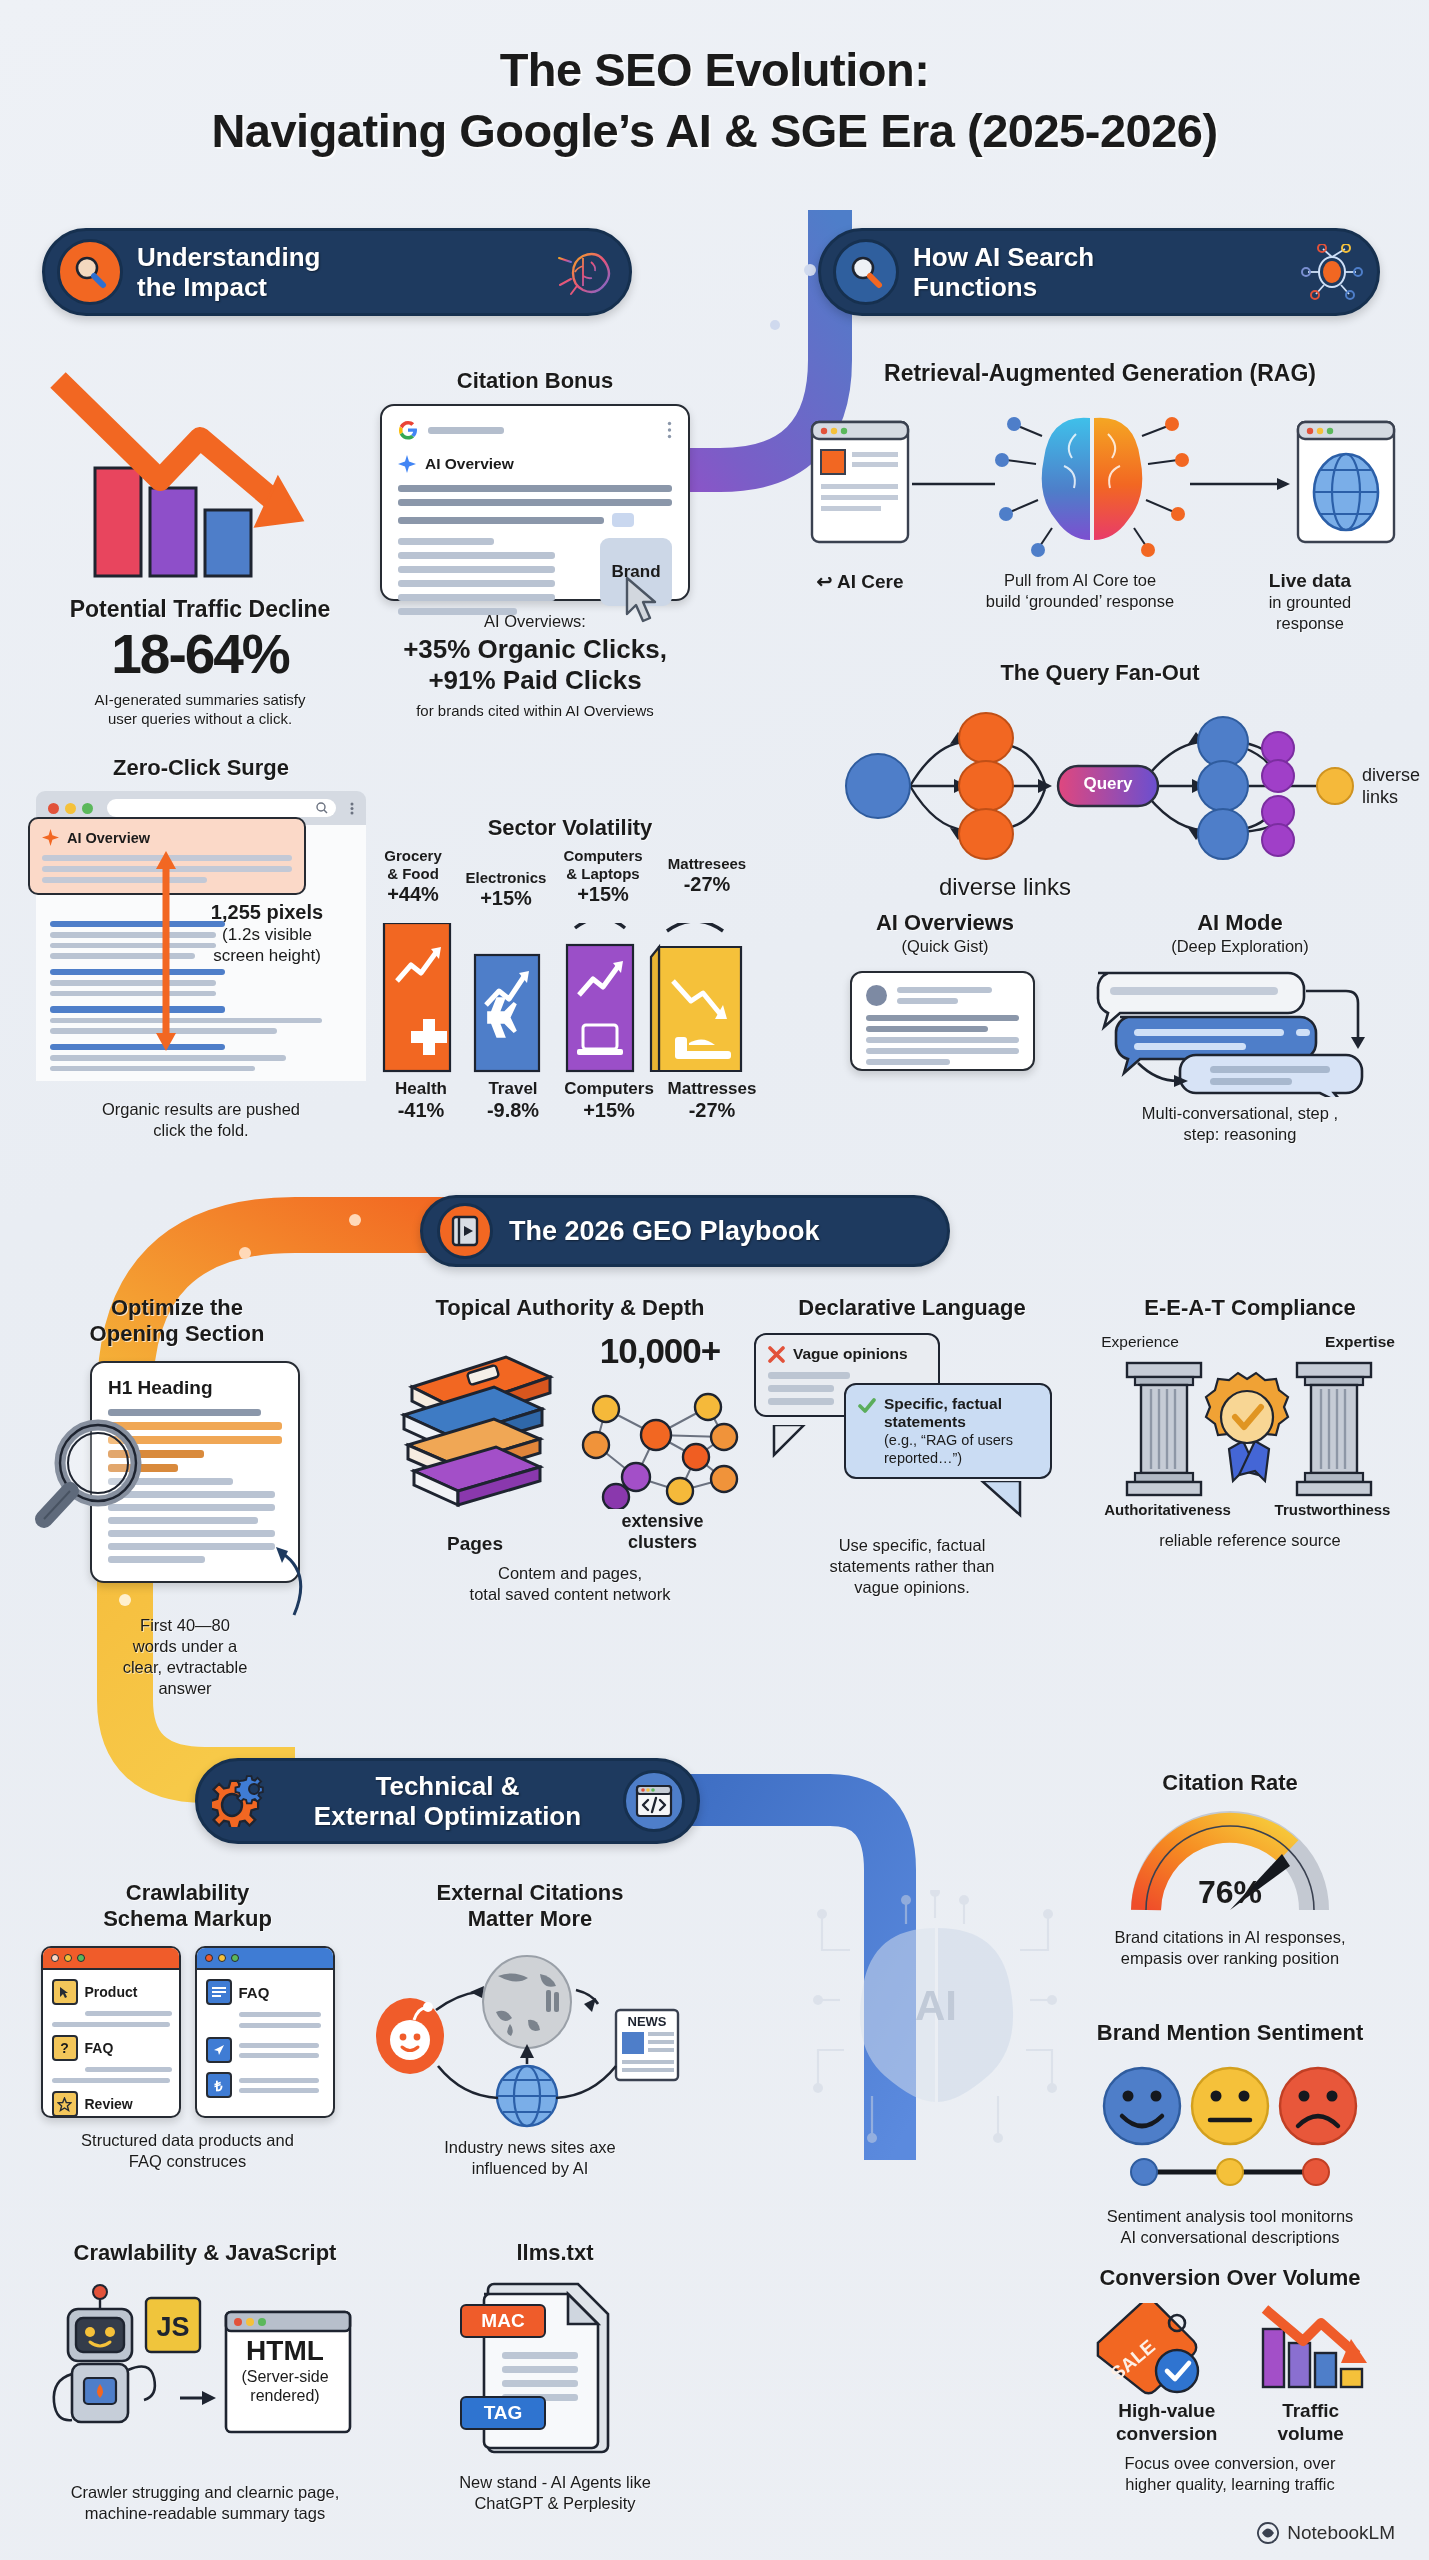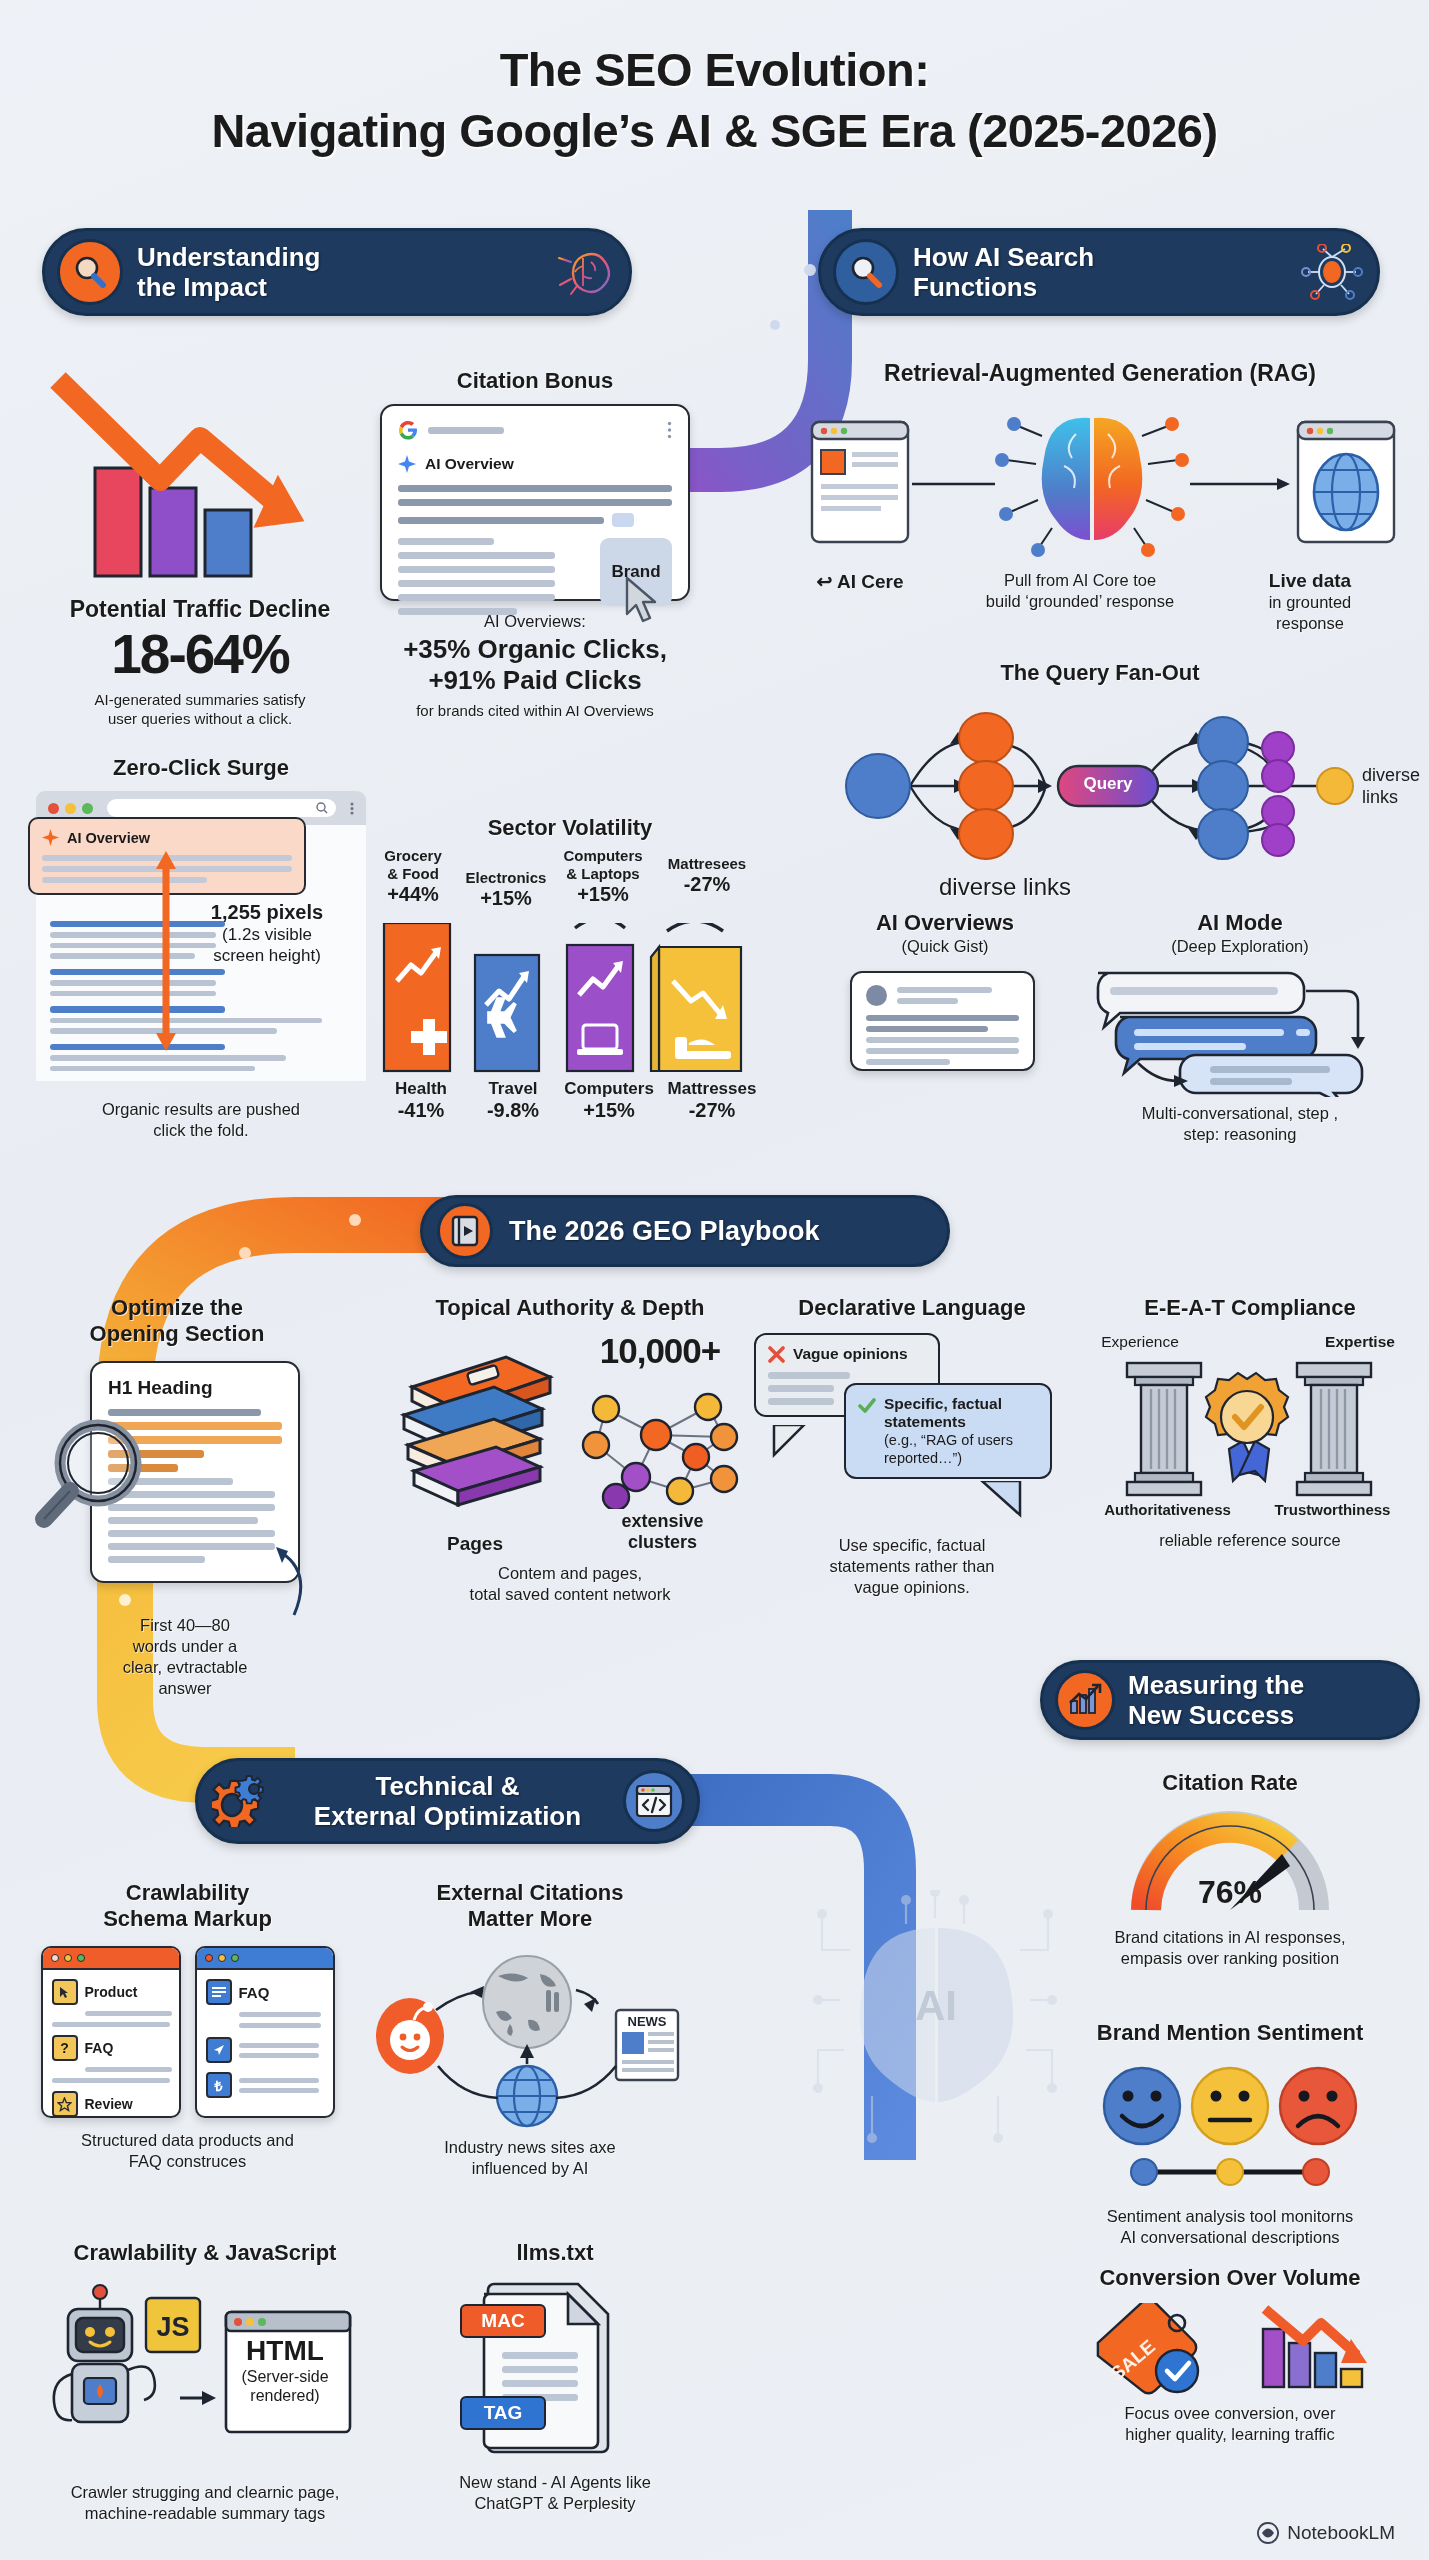--- a/index.html
+++ b/index.html
@@ -783,35 +783,20 @@
       <circle cx="152" cy="60" r="26" fill="#f8d694" stroke="#1e2430" stroke-width="2.2"></circle>
       <path d="M140 60 L149 70 L166 50" stroke="#e09522" stroke-width="6" fill="none" stroke-linecap="round" stroke-linejoin="round"></path>
     </svg>
     <div style="display:flex;margin-top:4px">
       <div style="flex:1;text-align:center;font-size:15px;font-weight:bold">Authoritativeness</div>
       <div style="flex:1;text-align:center;font-size:15px;font-weight:bold">Trustworthiness</div>
     </div>
     <div class="cap" style="margin-top:12px">reliable reference source</div>
   </div>
 
-  <div class="banner" style="left:1040px;top:1660px;width:380px;height:80px;padding:0 12px;gap:13px;border-radius:42px">
-    <div class="banner-circle bc-orange" style="width:60px;height:60px;flex:0 0 60px">
-      <svg width="38" height="34" viewBox="0 0 38 34">
-        <rect x="5" y="18" width="6" height="12" fill="#7b95d6" stroke="#1e2430" stroke-width="1.8"></rect>
-        <rect x="14" y="12" width="6" height="18" fill="#7b95d6" stroke="#1e2430" stroke-width="1.8"></rect>
-        <rect x="23" y="6" width="6" height="24" fill="#7b95d6" stroke="#1e2430" stroke-width="1.8"></rect>
-        <path d="M4 20 L13 11 L20 16 L32 3" stroke="#1e2430" stroke-width="2.6" fill="none"></path>
-        <path d="M26 2 L34 2 L34 10" stroke="#1e2430" stroke-width="2.6" fill="none"></path>
-      </svg>
-    </div>
-    <div class="btitle">
-      <div>Measuring the</div>
-      <div>New Success</div>
-    </div>
-  </div>
 
   <div class="banner" style="left:195px;top:1758px;width:505px;height:86px;padding:0 12px;gap:14px;border-radius:44px">
     <div class="banner-right" style="flex:0 0 62px">
       <svg width="58" height="52" viewBox="0 0 58 52">
         <path d="M22 10 l5 -1 l2 -7 l8 0 l2 7 l5 1 l5 -5 l6 6 l-5 5 l1 5 l7 2 l0 8 l-7 2 l-1 5 l5 5 l-6 6 l-5 -5 l-5 1 l-2 7 l-8 0 l-2 -7 l-5 -1 l-5 5 l-6 -6 l5 -5 l-1 -5 l-7 -2 l0 -8 l7 -2 l1 -5 l-5 -5 l6 -6z" transform="translate(-9,4) scale(0.95)" fill="#f26722" stroke="#1e2430" stroke-width="2.4"></path>
         <ellipse cx="20" cy="30" rx="10" ry="11" fill="#1e3a5f" stroke="#1e2430" stroke-width="2.4"></ellipse>
         <path d="M38 4 l3 -1 l1 -4 l5 0 l1 4 l3 1 l3 -3 l4 4 l-3 3 l1 3 l4 1 l0 5 l-4 1 l-1 3 l3 3 l-4 4 l-3 -3 l-3 1 l-1 4 l-5 0 l-1 -4 l-3 -1 l-3 3 l-4 -4 l3 -3 l-1 -3 l-4 -1 l0 -5 l4 -1 l1 -3 l-3 -3z" transform="translate(-2,2) scale(0.88)" fill="#3f7cd4" stroke="#1e2430" stroke-width="2.2"></path>
         <circle cx="42" cy="14" r="5" fill="#1e3a5f" stroke="#1e2430" stroke-width="2"></circle>
       </svg>
     </div>
@@ -919,20 +904,30 @@
       </svg>
       <svg width="120" height="92" viewBox="0 0 120 92">
         <rect x="8" y="26" width="21" height="58" fill="#a34fc8" stroke="#1e2430" stroke-width="2.4"></rect>
         <rect x="34" y="40" width="21" height="44" fill="#8a6fd0" stroke="#1e2430" stroke-width="2.4"></rect>
         <rect x="60" y="50" width="21" height="34" fill="#4e7ec9" stroke="#1e2430" stroke-width="2.4"></rect>
         <rect x="86" y="66" width="21" height="18" fill="#f5c13a" stroke="#1e2430" stroke-width="2.4"></rect>
         <path d="M10 6 L48 38 L66 20 L102 52" stroke="#ef5c2a" stroke-width="10" fill="none" stroke-linejoin="round"></path>
         <path d="M96 36 L112 60 L86 60 Z" fill="#ef5c2a"></path>
       </svg>
     </div>
+    <div style="display:flex;justify-content:center;gap:60px;margin-top:4px">
+      <div style="text-align:center">
+        <div style="font-size:19px;font-weight:bold;line-height:23px">High-value</div>
+        <div style="font-size:19px;font-weight:bold;line-height:23px">conversion</div>
+      </div>
+      <div style="text-align:center">
+        <div style="font-size:19px;font-weight:bold;line-height:23px">Traffic</div>
+        <div style="font-size:19px;font-weight:bold;line-height:23px">volume</div>
+      </div>
+    </div>
     <div class="cap" style="margin-top:8px">Focus ovee conversion, over</div>
     <div class="cap">higher quality, learning traffic</div>
   </div>
 
   <div class="blk" style="left:25px;top:1880px;width:325px">
     <div class="h3">Crawlability</div>
     <div class="h3">Schema Markup</div>
     <div style="display:flex;gap:14px;margin-top:14px;justify-content:center">
       <div class="card" style="width:140px;height:172px;padding:0;overflow:hidden;border-radius:10px">
         <div style="background:#f05c2a;height:22px;display:flex;align-items:center;gap:5px;padding:0 8px;border-bottom:2.5px solid #262b33">

